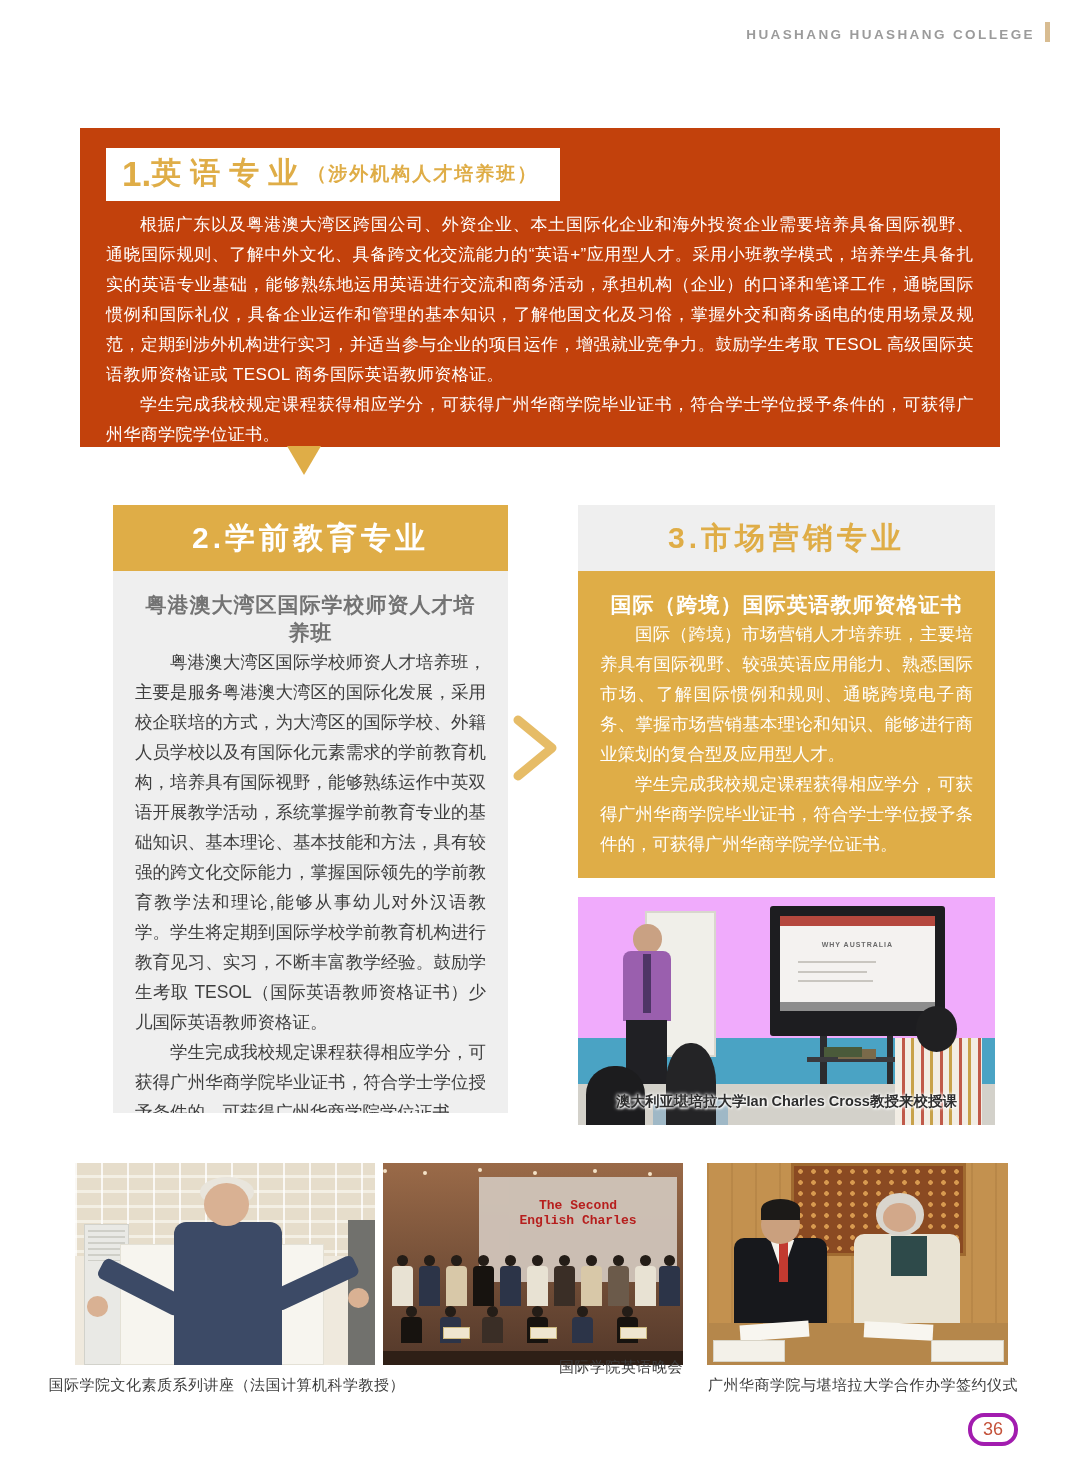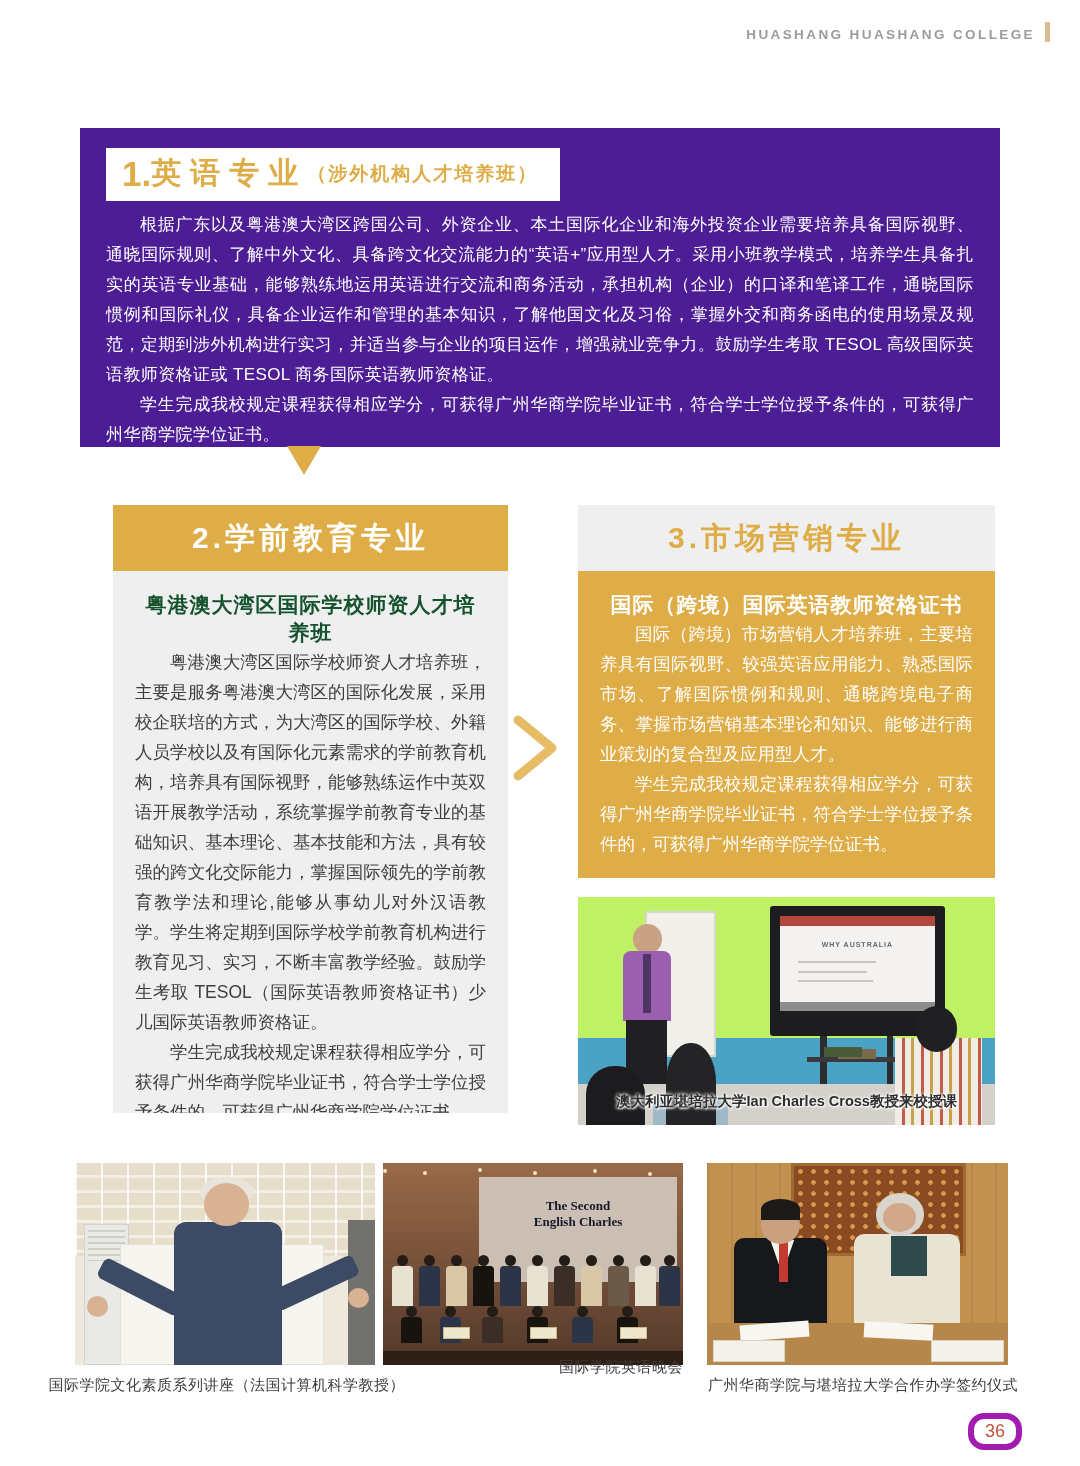--- a/index.html
+++ b/index.html
@@ -10,54 +10,54 @@
   .abs { position:absolute; }
 
   
   .header { top:22px; right:30px; display:flex; align-items:stretch; }
   .header-text { text-align:right; }
   .motto { color:#c4533b; font-weight:bold; font-size:20px; letter-spacing:1px; }
   .college-en { color:#9b9b9b; font-weight:bold; font-size:13.5px; letter-spacing:2.4px; margin-top:5px; }
   .header-bar { width:5px; background:#d8bc91; margin-left:10px; }
 
   
-  .s1 { left:80px; top:128px; width:920px; height:319px; background:#4c1d95; padding:20px 26px 0; overflow:hidden; }
+  .s1 { left:80px; top:128px; width:920px; height:319px; background:#c2410c; padding:20px 26px 0; overflow:hidden; }
   .s1-titlebox { display:inline-block; background:#ffffff; padding:5px 22px 7px 16px; }
   .s1-num { color:#dfad47; font-size:35px; font-weight:bold; vertical-align:middle; }
   .s1-name { color:#dfad47; font-size:30px; font-weight:bold; letter-spacing:9px; vertical-align:middle; }
   .s1-paren { color:#dfad47; font-size:19px; font-weight:bold; letter-spacing:2px; vertical-align:middle; }
   .s1-body { margin-top:9px; color:#ffffff; font-size:17px; line-height:30px; text-align:justify; letter-spacing:0.4px; }
   .s1-body p { text-indent:2em; }
   .s1-tail { left:287px; top:446px; width:0; height:0;
     border-left:17px solid transparent; border-right:17px solid transparent; border-top:29px solid #dfad47; }
 
   
   .col-header { height:66px; display:flex; align-items:center; justify-content:center;
     font-size:30px; font-weight:bold; letter-spacing:4px; }
   .s2-header { left:113px; top:505px; width:395px; background:#dfad47; color:#ffffff; }
   .s3-header { left:578px; top:505px; width:417px; background:#efefef; color:#dfad47; }
 
   
   .col-body { overflow:hidden; padding:20px 22px 0; }
   .s2-body { left:113px; top:571px; width:395px; height:542px; background:#efefef; }
   .s3-body { left:578px; top:571px; width:417px; height:307px; background:#dfad47; }
   .col-sub { font-size:21px; font-weight:bold; text-align:center; letter-spacing:1px; }
-  .s2-body .col-sub { color:#14532d; }
+  .s2-body .col-sub { color:#737373; }
   .s3-body .col-sub { color:#ffffff; }
   .col-text { font-size:17.5px; line-height:30px; text-align:justify; }
   .s2-body .col-text { color:#3e3e3e; }
   .s3-body .col-text { color:#ffffff; }
   .col-text p { text-indent:2em; }
 
   
   .chevron { left:508px; top:712px; width:56px; height:72px; }
 
   
   .photo { overflow:hidden; }
-  .photo-class { left:578px; top:897px; width:417px; height:228px; background:#bef264; }
+  .photo-class { left:578px; top:897px; width:417px; height:228px; background:#f0abfc; }
   .pc-blue   { left:0; top:62%; width:100%; height:20%; background:#4aa3c4; }
   .pc-floor  { left:0; top:82%; width:100%; height:18%; background:#d3d1ca; }
   .pc-board  { left:16%; top:6%; width:17%; height:64%; background:#f0efe9; border:2px solid #d8d7cd; }
   .pc-t-head { left:13.2%; top:12%; width:7%; height:13%; border-radius:50%; background:#c9a183; }
   .pc-t-shirt{ left:10.8%; top:23.5%; width:11.5%; height:31%; background:#9a5fae; border-radius:8px 8px 0 0; }
   .pc-t-tie  { left:15.6%; top:25%; width:2%; height:26%; background:#4e3566; }
   .pc-t-pants{ left:11.4%; top:54%; width:10%; height:28%; background:#202024; }
   .pc-screen { left:46%; top:4%; width:42%; height:57%; background:#1d1d20; border-radius:3px; padding:2.4%; }
   .pc-screen-inner { width:100%; height:86%; background:#f4f2f0; position:relative; overflow:hidden; }
   .pc-screen-topbar { position:absolute; left:0; top:0; width:100%; height:10%; background:#b5483e; }
@@ -95,21 +95,21 @@
   .pa-arm-l { left:7%; top:56%; width:30%; height:11%; background:#3c4a66; transform:rotate(27deg); border-radius:6px; }
   .pa-arm-r { right:5%; top:54%; width:30%; height:11%; background:#3c4a66; transform:rotate(-25deg); border-radius:6px; }
   .pa-hand-l { left:4%; top:66%; width:7%; height:10%; border-radius:50%; background:#d9b193; }
   .pa-hand-r { right:2%; top:62%; width:7%; height:10%; border-radius:50%; background:#d9b193; }
 
   .photo-b { left:383px; top:1163px; width:300px; height:202px; background:linear-gradient(#9a6a48,#53382a); }
   .pb-lights { left:0; top:3%; width:4px; height:4px; border-radius:50%; background:#f5e3c8;
     box-shadow:40px 2px 0 #f5e3c8, 95px -1px 0 #f5e3c8, 150px 2px 0 #f5e3c8, 210px 0 0 #f5e3c8, 265px 3px 0 #f5e3c8; }
   .pb-screen { left:32%; top:7%; width:66%; height:52%; background:#cfc3b8; opacity:0.96;
     text-align:center; padding-top:7%; }
-  .pb-screen-t1, .pb-screen-t2 { color:#0f172a; font-weight:bold; font-size:13px; font-family:Liberation Serif, serif; }
+  .pb-screen-t1, .pb-screen-t2 { color:#b91c1c; font-weight:bold; font-size:13px; font-family:Liberation Mono, monospace; }
   .pb-person { position:absolute; width:7%; border-radius:4px 4px 0 0; }
   .pb-person::before { content:""; position:absolute; left:22%; top:-11px; width:56%; height:11px;
     border-radius:50%; background:#241d17; }
   .pb-stand { top:51%; height:20%; }
   .pb-kneel { top:76%; height:13%; }
   .pb-c1 { background:#e8e2d3; } .pb-c2 { background:#2c3448; } .pb-c3 { background:#6b5a4a; }
   .pb-c4 { background:#17130f; } .pb-c5 { background:#d8c8a8; } .pb-c6 { background:#3a2e26; }
   .pb-cert { position:absolute; width:9%; height:6%; background:#efe6cf; border:1px solid #cdb97e; }
   .pb-stagefloor { left:0; bottom:0; width:100%; height:7%; background:#2e1f16; }
 
@@ -132,21 +132,21 @@
   .pcc-paper1 { left:11%; bottom:13%; width:23%; height:8%; background:#f8f6f0; transform:rotate(-4deg); }
   .pcc-paper2 { left:52%; bottom:13%; width:23%; height:8%; background:#f8f6f0; transform:rotate(3deg); }
   .pcc-plate1 { left:2%; bottom:1.5%; width:24%; height:11%; background:#f3f1e9; border:1px solid #d8d4c6; }
   .pcc-plate2 { right:1.5%; bottom:1.5%; width:24%; height:11%; background:#f3f1e9; border:1px solid #d8d4c6; }
 
   
   .caption { font-size:15px; color:#3d3d3d; text-align:right; letter-spacing:0.5px; }
   .cap-a { left:45px;  top:1376px; width:360px; }
   .cap-b { left:383px; top:1358px; width:300px; }
   .cap-c { left:697px; top:1376px; width:321px; }
-  .page-pill { left:968px; top:1413px; border:6px solid #a21caf; border-radius:16px;
+  .page-pill { left:968px; top:1413px; border:4px solid #a21caf; border-radius:16px;
     color:#c4533b; font-size:18px; padding:2px 11px; }
 </style>
 </head>
 <body>
 
 <div class="abs header">
   <div class="header-text">
     <div class="college-en">HUASHANG HUASHANG COLLEGE</div>
   </div>
   <div class="header-bar"></div>

